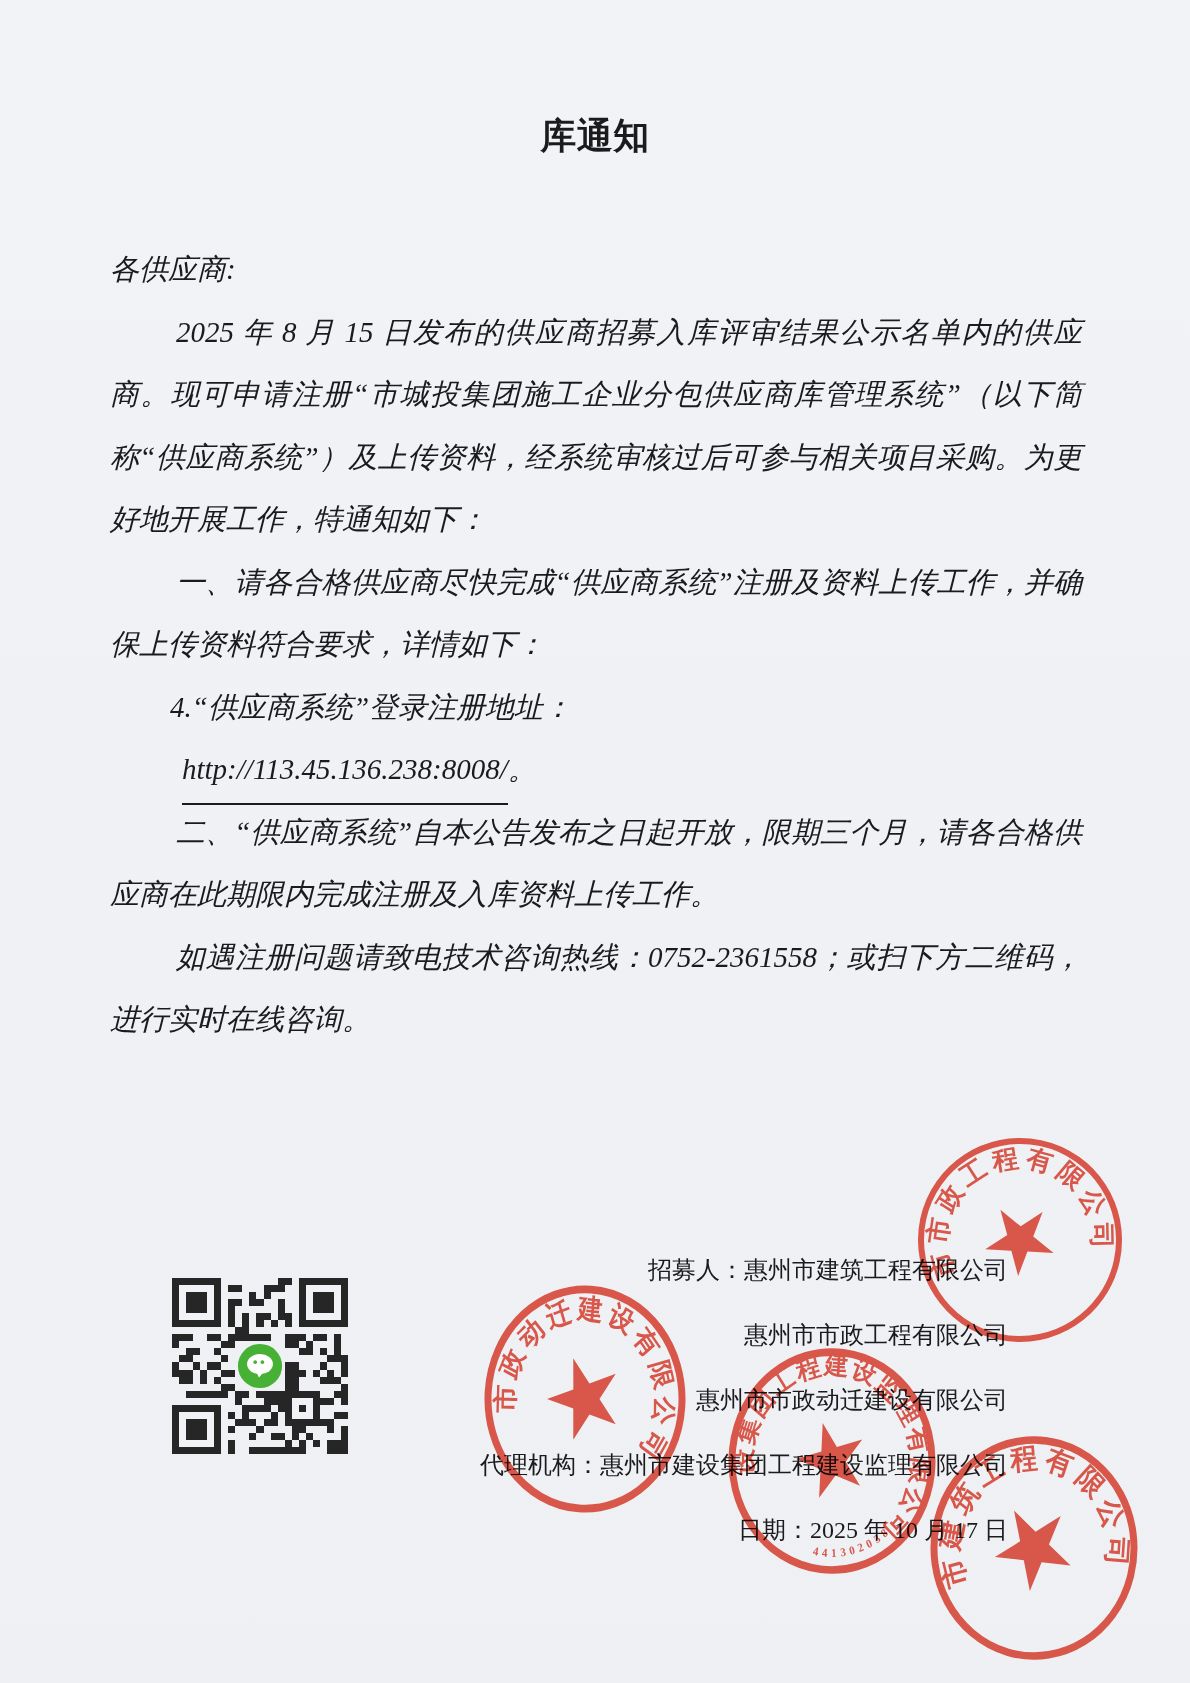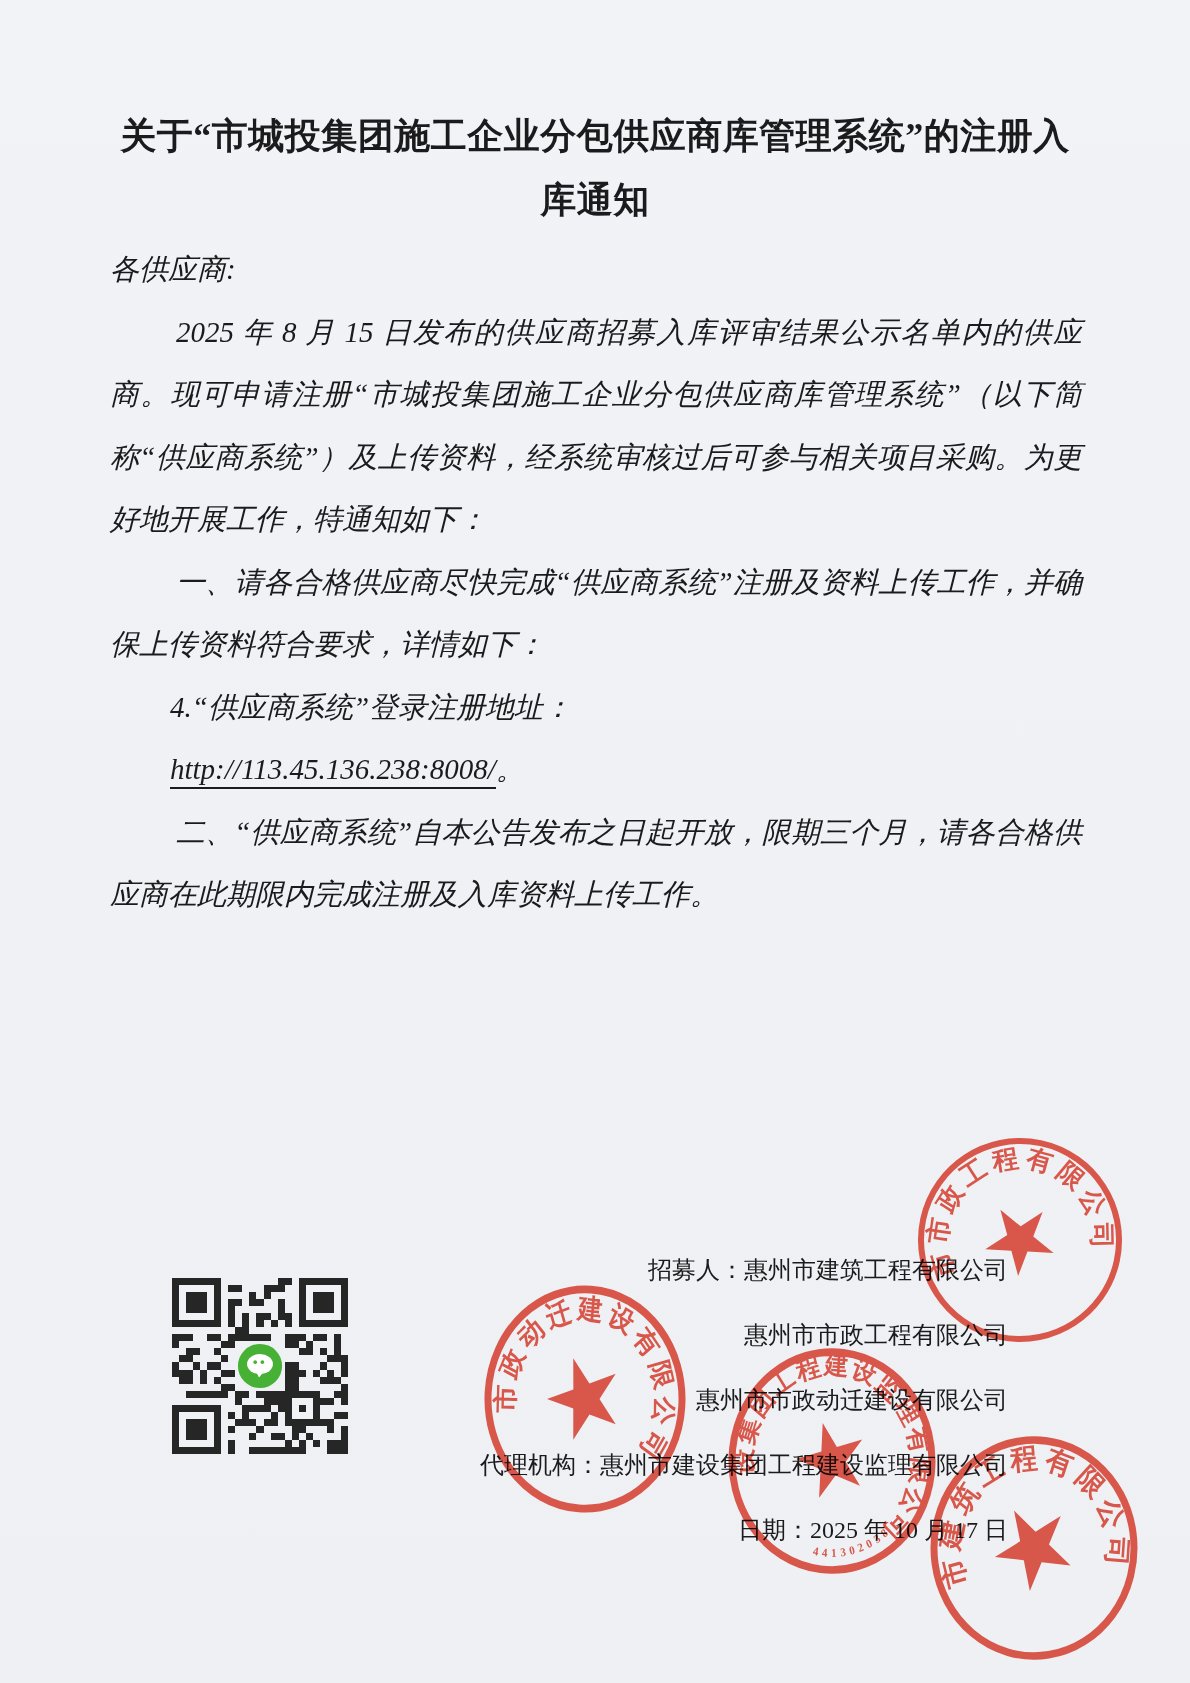--- a/index.html
+++ b/index.html
@@ -15,52 +15,52 @@
     text-align:center;font-size:36px;line-height:64px;font-weight:600;
     letter-spacing:0.5px;
   }
   .doc-body{
     position:absolute;top:238px;left:110px;width:972px;
     font-size:29px;line-height:62.5px;text-align:justify;font-style:italic;
   }
   .doc-body p{margin:0;padding:0;}
   .ind-p{text-indent:66px;}
   .ind-s{text-indent:60px;}
-  .url{border-bottom:2px solid #1b1b1d;padding-bottom:2px;}
+  .url{border-bottom:2px solid #1b1b1d;padding-bottom:18px;margin-left:12px;}
   .signature{
     position:absolute;top:1238px;right:182px;width:760px;
     text-align:right;font-size:24px;line-height:65px;white-space:nowrap;
   }
   .qr{position:absolute;left:172px;top:1278px;width:176px;height:176px;}
   .qr svg{display:block;width:100%;height:100%;shape-rendering:crispEdges;}
   .qr-logo{position:absolute;left:236px;top:1342px;width:48px;height:48px;}
   .stamp{position:absolute;mix-blend-mode:multiply;opacity:0.83;pointer-events:none;}
   .stamp text{font-family:"Liberation Serif","DejaVu Serif",serif;font-weight:700;}
   .s-tr{left:905px;top:1130px;width:230px;height:220px;}
   .s-left{left:468px;top:1268px;width:235px;height:262px;}
   .s-center{left:712px;top:1330px;width:240px;height:262px;}
   .s-br{left:916px;top:1418px;width:236px;height:260px;}
 </style>
 </head>
 <body>
 
 <div class="page">
 
   <header class="title">
-    <div>关于“市城投集团施工企业分包供应商库管理系统”的注册入</div>
     <div>库通知</div>
   </header>
 
   <main class="doc-body">
     <p>各供应商:</p>
     <p class="ind-p">2025 年 8 月 15 日发布的供应商招募入库评审结果公示名单内的供应商。现可申请注册“市城投集团施工企业分包供应商库管理系统”（以下简称“供应商系统”）及上传资料，经系统审核过后可参与相关项目采购。为更好地开展工作，特通知如下：</p>
     <p class="ind-p">一、请各合格供应商尽快完成“供应商系统”注册及资料上传工作，并确保上传资料符合要求，详情如下：</p>
     <p class="ind-s">4.“供应商系统”登录注册地址：</p>
     <p class="ind-s"><span class="url">http://113.45.136.238:8008/</span><span>。</span></p>
     <p class="ind-p">二、“供应商系统”自本公告发布之日起开放，限期三个月，请各合格供应商在此期限内完成注册及入库资料上传工作。</p>
+    <p class="ind-p"><span>如遇注册问题请致电技术咨询热线：</span><span>0752-2361558</span><span>；或扫下方二维码，进行实时在线咨询。</span></p>
   </main>
 
   <div class="signature">
     <div><span>招募人：</span><span>惠州市建筑工程有限公司</span></div>
     <div>惠州市市政工程有限公司</div>
     <div>惠州市市政动迁建设有限公司</div>
     <div><span>代理机构：</span><span>惠州市建设集团工程建设监理有限公司</span></div>
     <div>日期：2025 年 10 月 17 日</div>
   </div>
 

